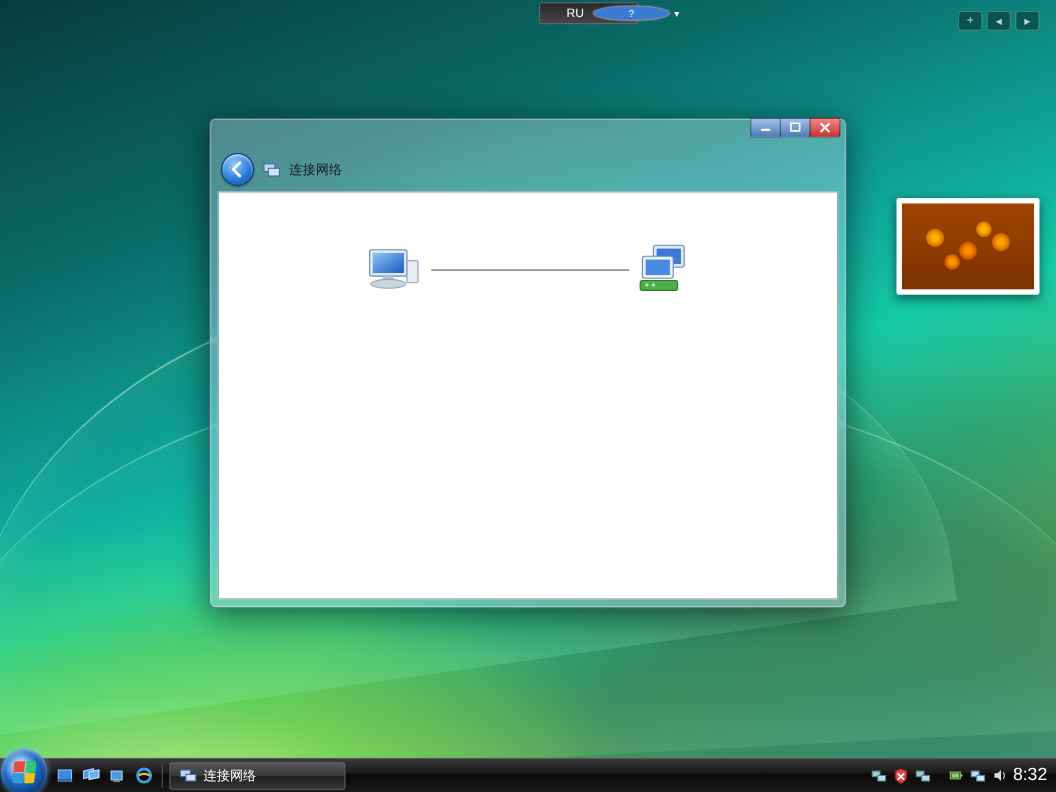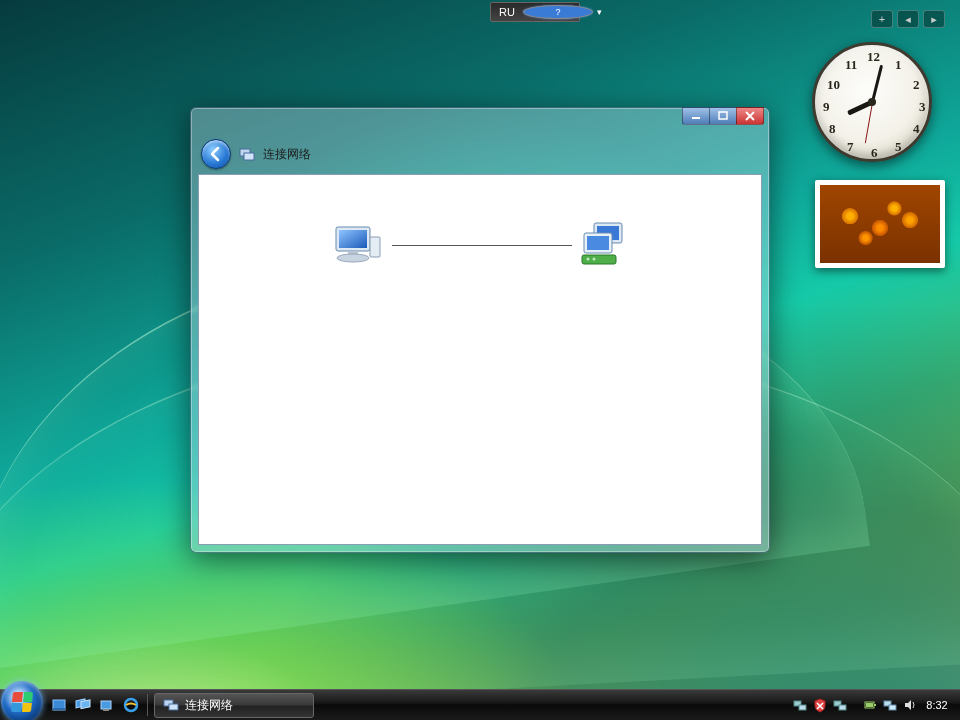--- a/index.html
+++ b/index.html
@@ -25,21 +25,21 @@
   
   
   .desktop-icon { position: absolute; width: 76px; text-align: center; color: white; font-size: 12px; text-shadow: 1px 1px 2px rgba(0,0,0,0.8); }
   .desktop-icon .ico { width: 48px; height: 48px; margin: 0 auto 4px; }
   .recycle { left: 14px; top: 8px; }
   
   
   .langbar {
     position: absolute; top: 2px; left: 490px; width: 90px; height: 20px;
     background: linear-gradient(#2a2a2a,#444); border:1px solid #666; border-radius:2px;
-    color:#fff; font-size:11px; display:flex; align-items:center; gap:4px; padding:0 4px;
+    color:#fff; font-size:11px; display:flex; align-items:center; gap:4px; padding:0 20px;
   }
   .langbar .grip{ width:4px; height:12px; background:repeating-linear-gradient(#888 0 1px,transparent 1px 3px);}
   .langbar .btn{ width:14px; height:14px; background:#3a7bd5; border-radius:50%; display:flex;align-items:center;justify-content:center;font-size:9px;color:#fff;}
   .langbar .kbd{ width:16px; height:12px; background:#ddd; border-radius:1px;}
   
   
   .gadget-ctrl {
     position:absolute; top:10px; right:15px; display:flex; gap:4px;
   }
   .gadget-ctrl div{ width:22px;height:18px;background:rgba(0,0,0,0.35);border:1px solid rgba(255,255,255,0.25);border-radius:3px;color:#ccc;font-size:11px;display:flex;align-items:center;justify-content:center;}
@@ -148,21 +148,21 @@
   
   .task-btn{
     height:25px; min-width:160px; margin-left:3px; padding:0 8px;
     background:linear-gradient(#555 0%, #383838 48%, #222 52%, #333 100%);
     border:1px solid #666; border-radius:3px;
     color:#fff; font-size:12px; display:flex;align-items:center;gap:6px;
   }
   
   .tray{ margin-left:auto; display:flex; align-items:center; gap:4px; padding-right:8px; color:#fff;}
   .tray-ico{width:16px;height:16px;display:flex;align-items:center;justify-content:center;}
-  .clock-text{font-size:11px; min-width:30px; text-align:center;}
+  .clock-text{font-size:16px; min-width:30px; text-align:center;}
   
   svg{display:block;}
 </style>
 </head>
 <body>
 
 <div class="desktop">
   <div class="aurora-swoosh"></div>
   <div class="aurora-swoosh s2"></div>
 
@@ -174,38 +174,20 @@
     <span class="btn">?</span>
     <span style="font-size:9px;">▾</span>
   </div>
 
   <div class="gadget-ctrl">
     <div>+</div>
     <div>◂</div>
     <div>▸</div>
   </div>
 
-  <div class="clock-gadget">
-    <span class="clock-num" style="left:52px;top:4px">12</span>
-    <span class="clock-num" style="left:80px;top:12px">1</span>
-    <span class="clock-num" style="left:98px;top:32px">2</span>
-    <span class="clock-num" style="left:104px;top:54px">3</span>
-    <span class="clock-num" style="left:98px;top:76px">4</span>
-    <span class="clock-num" style="left:80px;top:94px">5</span>
-    <span class="clock-num" style="left:56px;top:100px">6</span>
-    <span class="clock-num" style="left:32px;top:94px">7</span>
-    <span class="clock-num" style="left:14px;top:76px">8</span>
-    <span class="clock-num" style="left:8px;top:54px">9</span>
-    <span class="clock-num" style="left:12px;top:32px">10</span>
-    <span class="clock-num" style="left:30px;top:12px">11</span>
-    <div class="hand hr"></div>
-    <div class="hand mn"></div>
-    <div class="hand sc"></div>
-    <div class="clock-center"></div>
-  </div>
 
   <div class="slideshow">
     <div class="slideshow-inner"></div>
   </div>
 
   <div class="window">
     <div class="titlebar">
       <div class="titlebar-btns">
         <div class="tbtn-min">
           <svg width="10" height="10">

